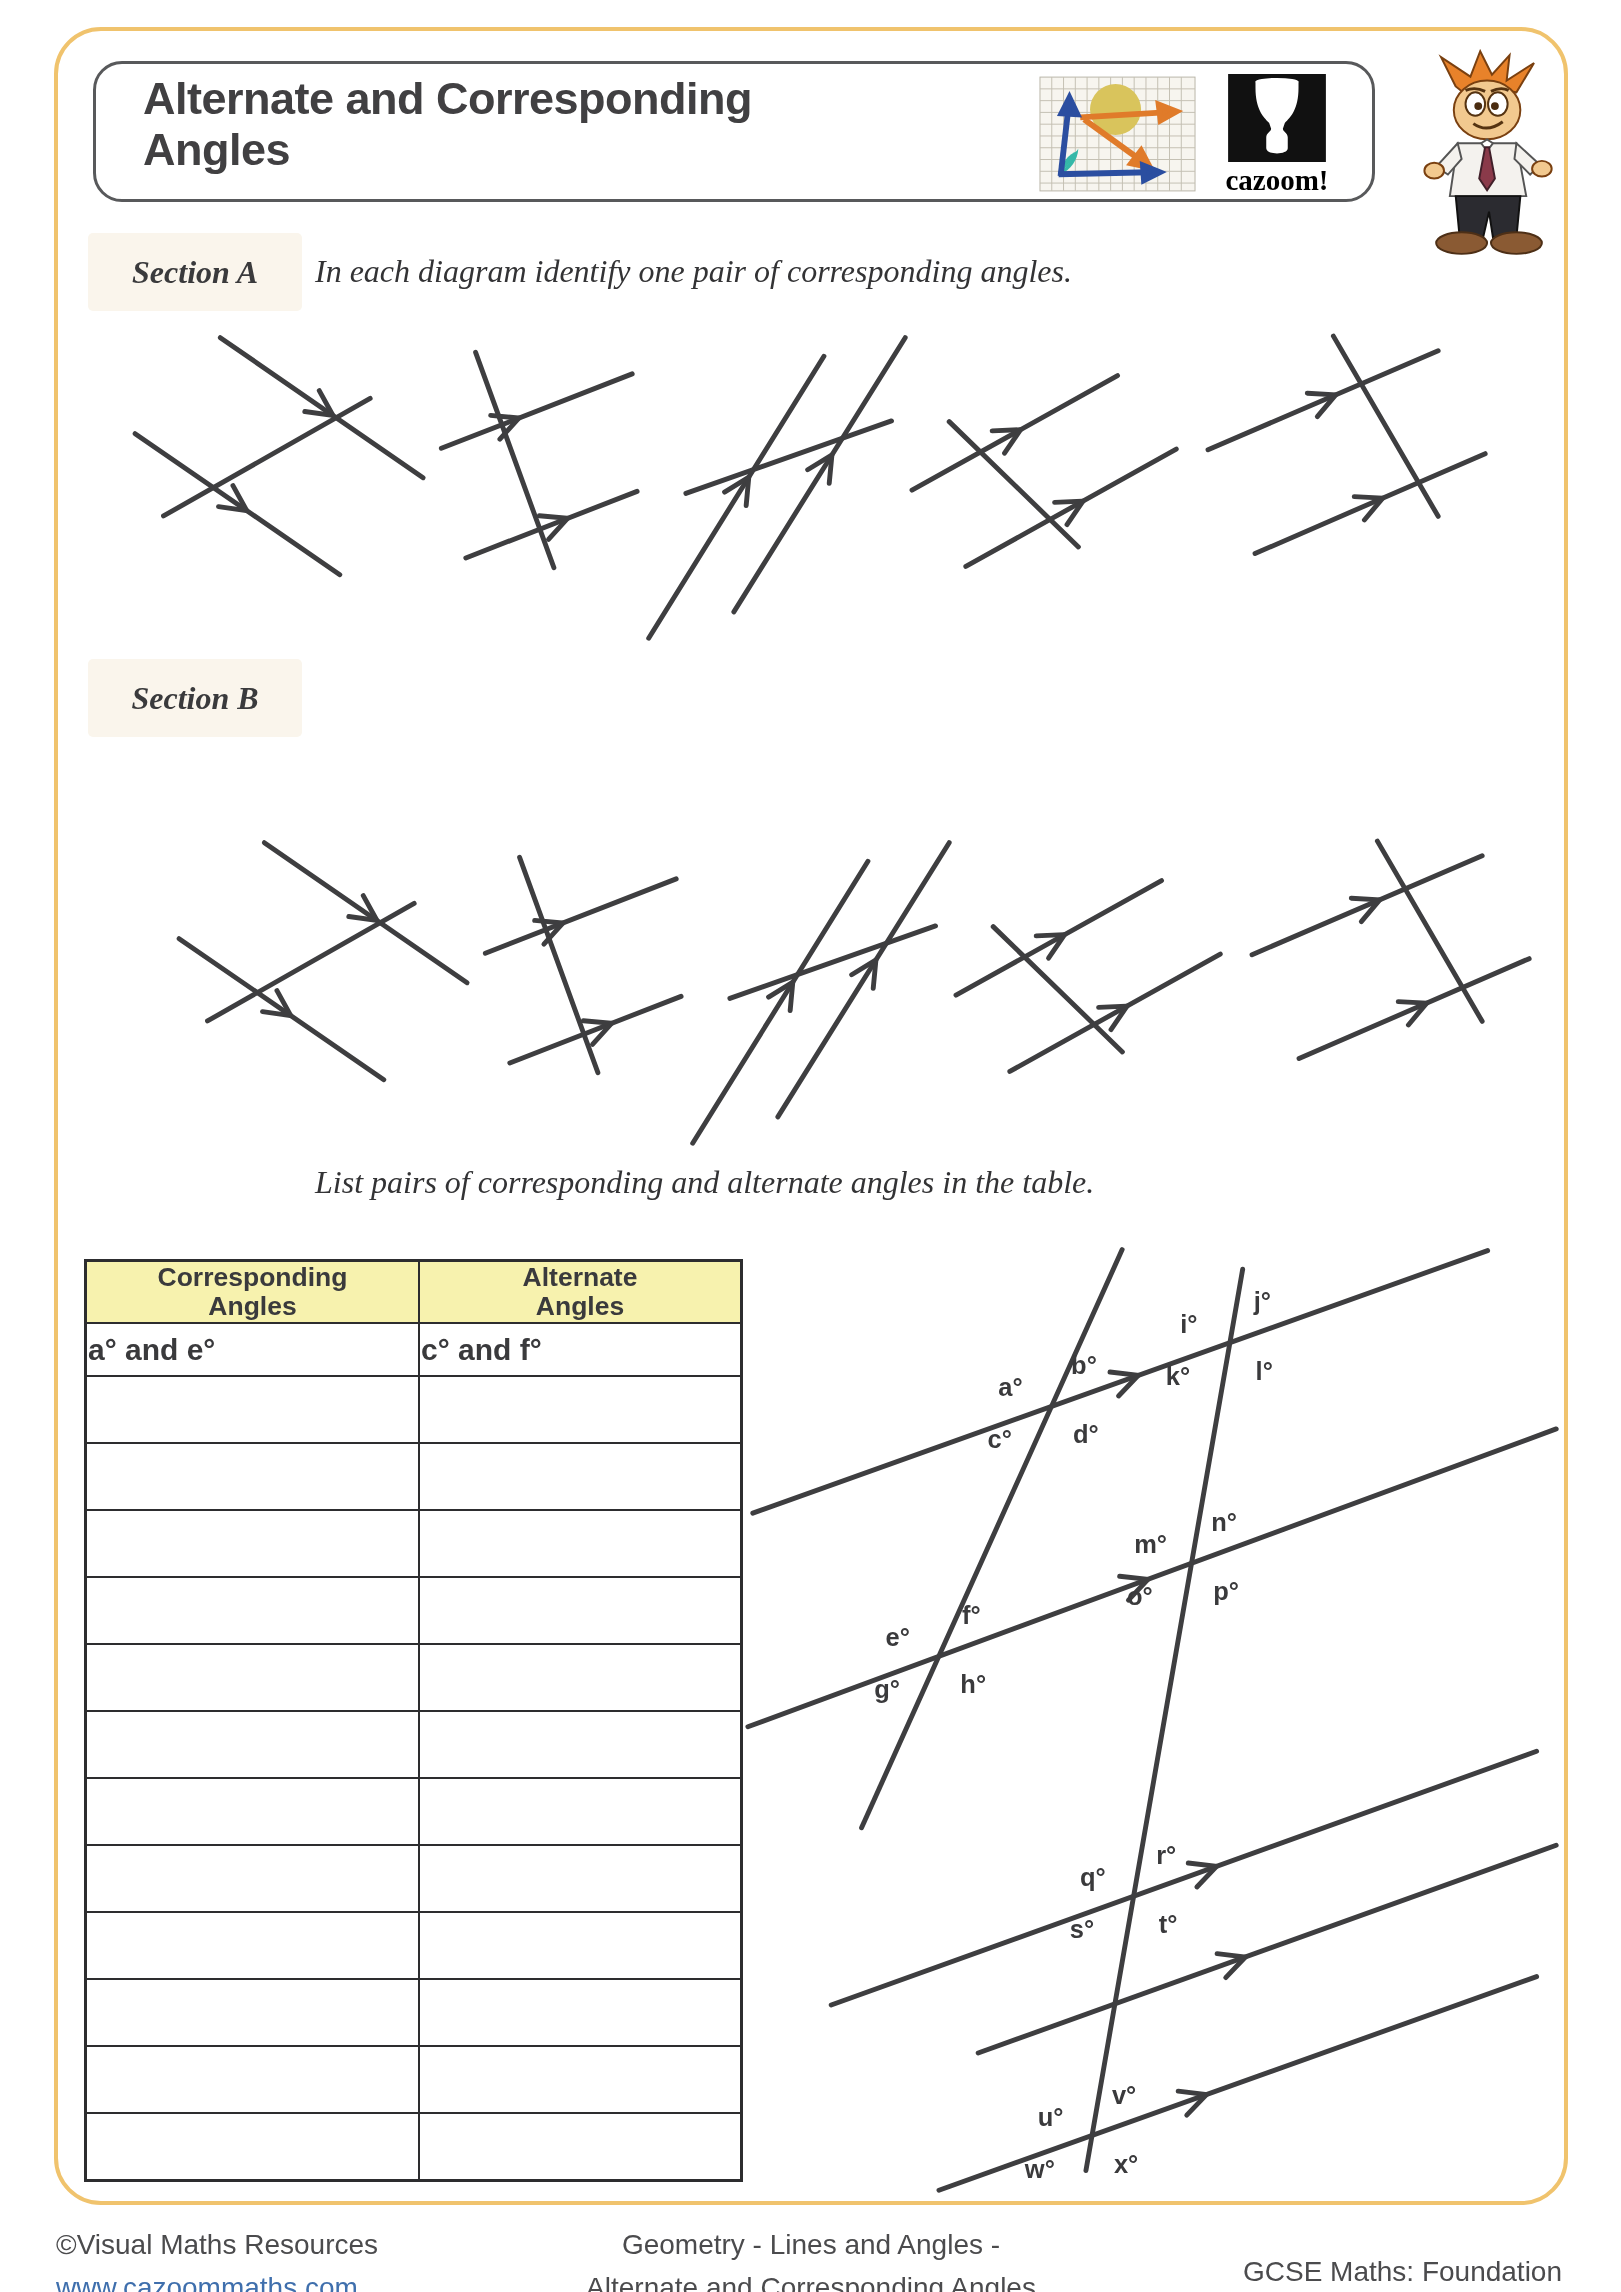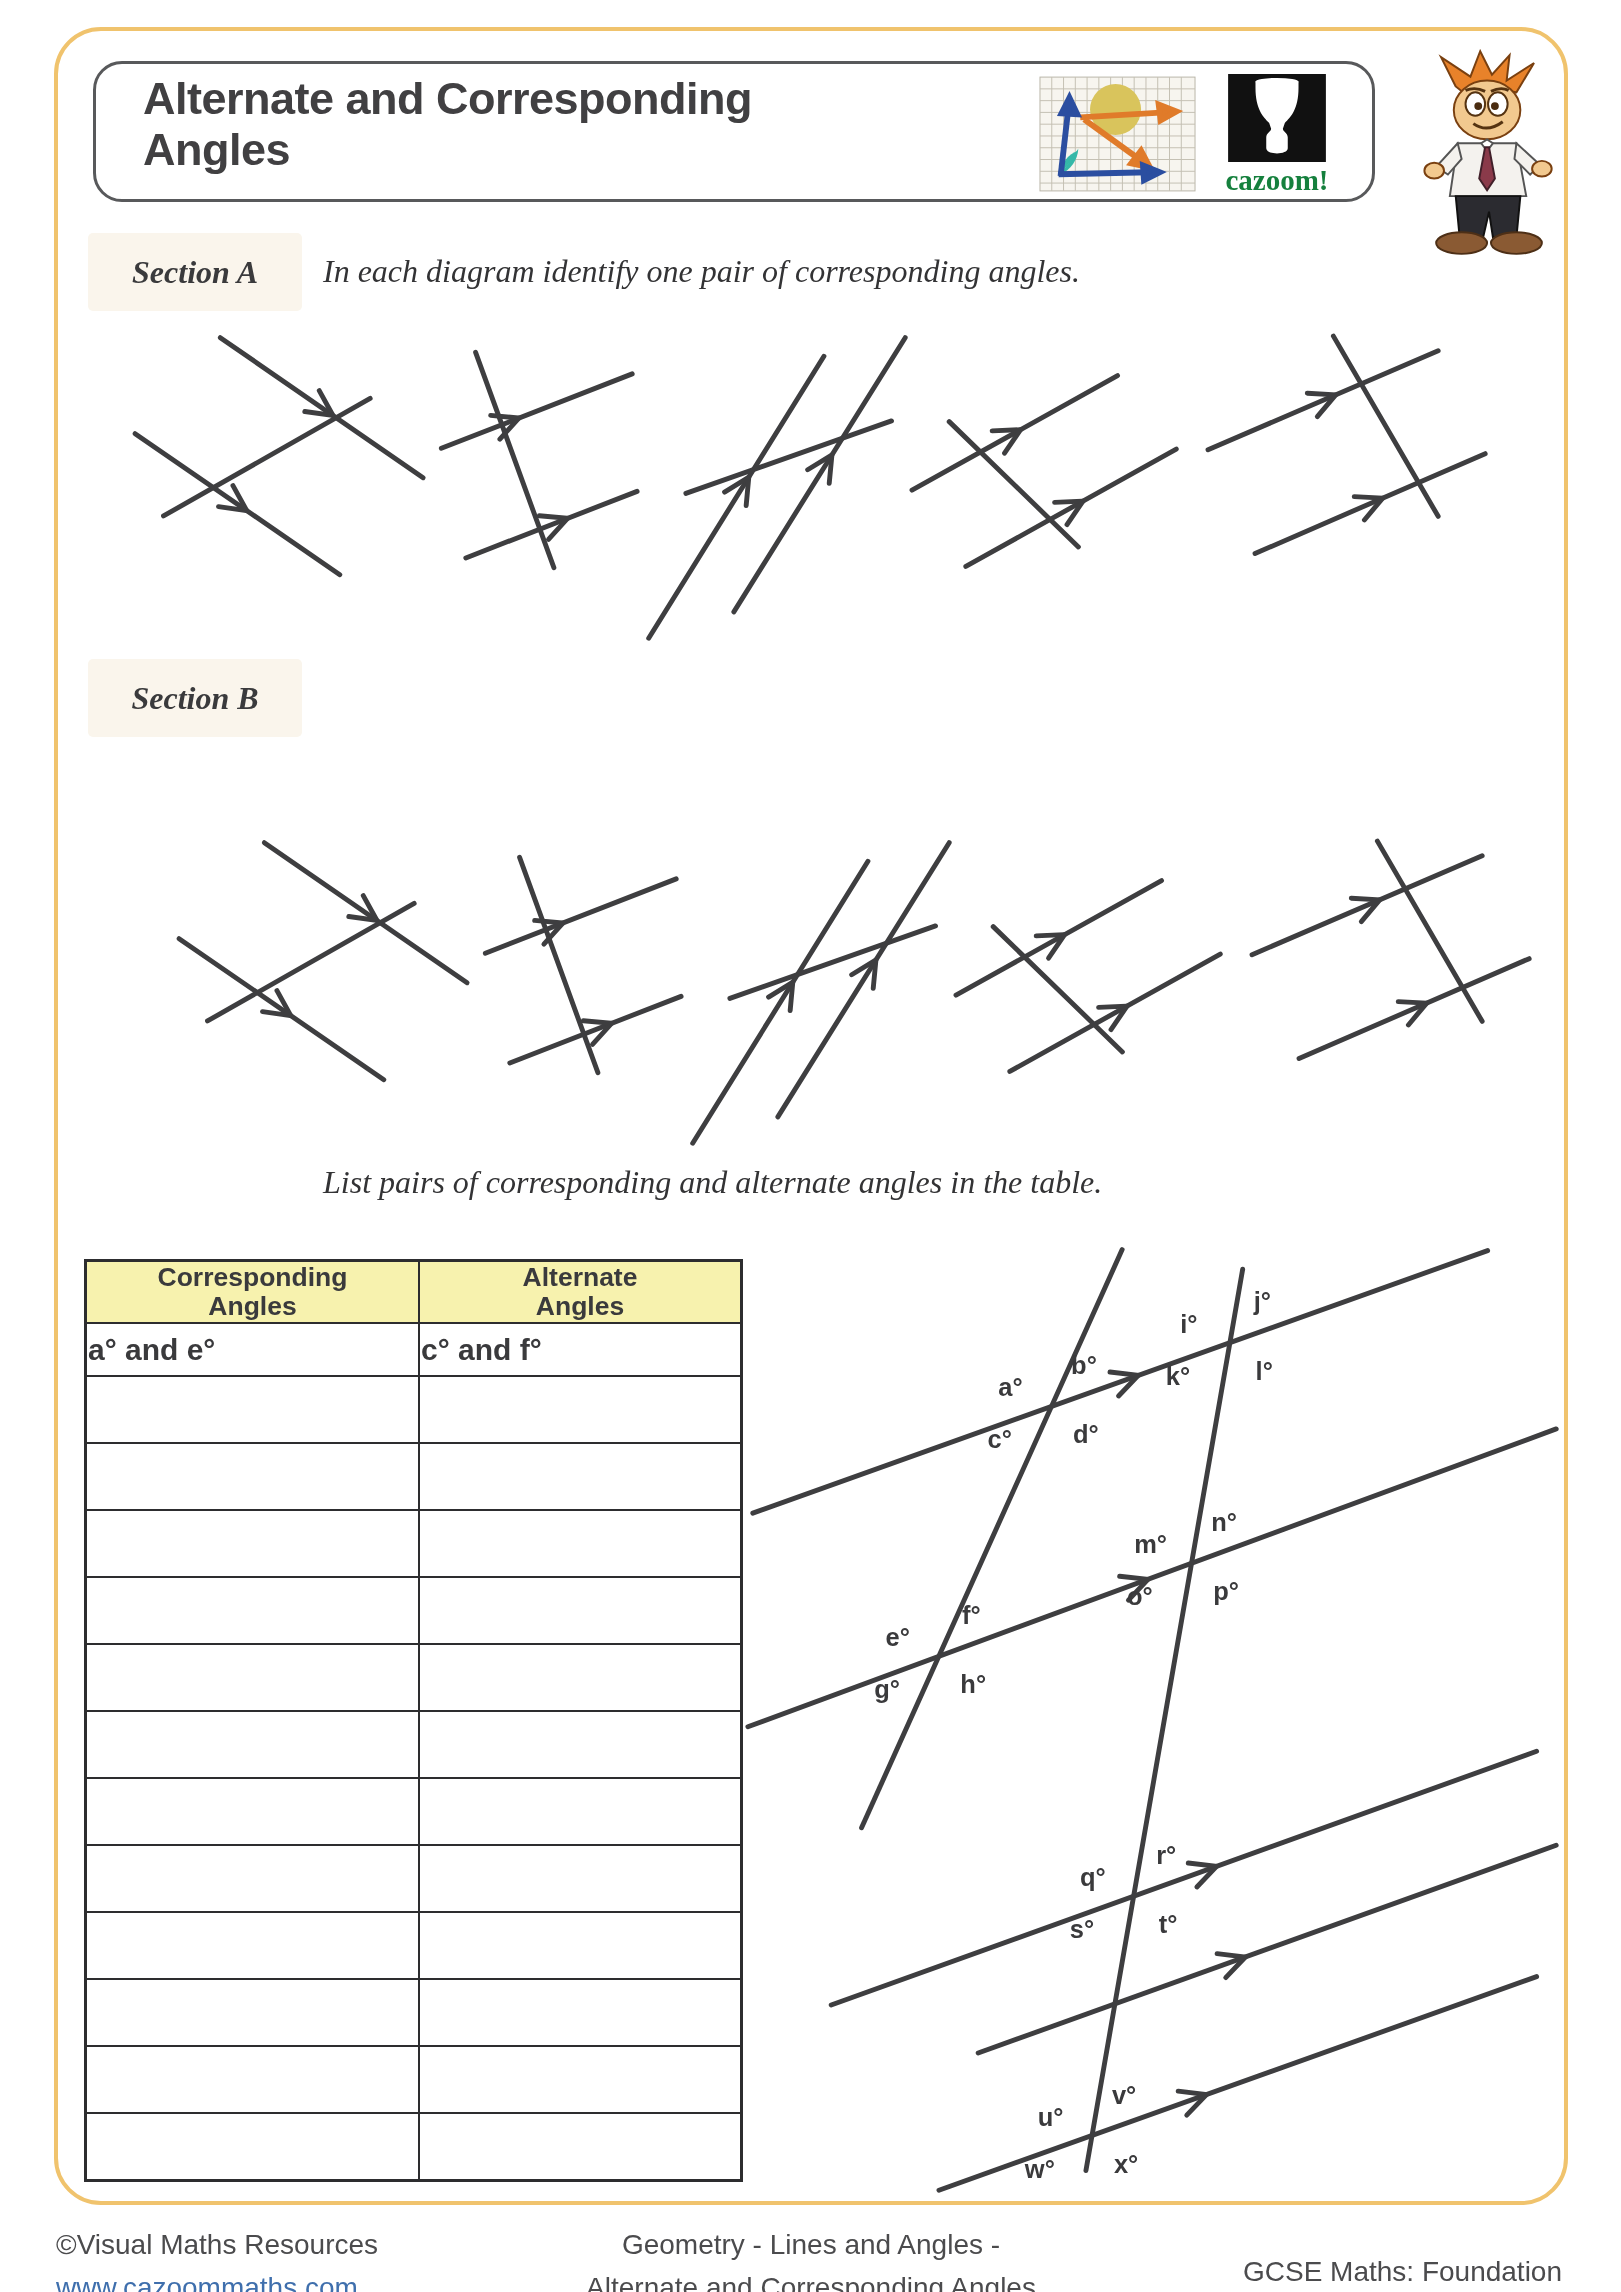--- a/index.html
+++ b/index.html
@@ -6,26 +6,26 @@
   .page{position:relative;width:1621px;height:2293px;background:#ffffff;overflow:hidden;
         font-family:"Liberation Sans",sans-serif;color:#3e3e40;}
   .page-border{position:absolute;left:54px;top:27.4px;width:1506px;height:2170px;
         border:4.9px solid #f0c36d;border-radius:47px;}
   .title-box{position:absolute;left:93px;top:61px;width:1276px;height:135px;
         border:3.9px solid #58595b;border-radius:29px;background:#ffffff;}
   .title{position:absolute;left:47px;top:9.8px;width:765px;
         font-size:45px;font-weight:bold;line-height:1.13;color:#414042;letter-spacing:-0.5px;}
   .logo-graph{position:absolute;right:176px;top:11.8px;width:157px;height:116px;}
   .cazoom-logo{position:absolute;right:37px;top:9.8px;width:116px;height:122px;text-align:center;}
-  .cazoom-logo .word{font-family:"Liberation Serif",serif;font-weight:bold;font-size:29px;color:#15803d;margin-top:-2px;}
+  .cazoom-logo .word{font-family:"Liberation Serif",serif;font-weight:bold;font-size:29px;color:#000000;margin-top:-2px;}
   .mascot{position:absolute;left:1397px;top:49px;width:186px;height:211px;}
   .pill{position:absolute;left:88px;width:214px;height:78px;background:#faf5ec;border-radius:5px;
         display:flex;align-items:center;justify-content:center;
         font-family:"Liberation Serif",serif;font-style:italic;font-weight:bold;font-size:32px;color:#3a3a3c;}
-  .instr{position:absolute;left:323px;font-family:"Liberation Serif",serif;font-style:italic;
+  .instr{position:absolute;left:315px;font-family:"Liberation Serif",serif;font-style:italic;
         font-size:32px;color:#333335;}
   svg.diagram{position:absolute;overflow:visible;}
   svg.diagram text{font-family:"Liberation Sans",sans-serif;font-weight:bold;font-size:26px;fill:#3a3a3c;}
   table.angles{position:absolute;left:84px;top:1259px;width:659px;border-collapse:collapse;
         table-layout:fixed;}
   table.angles th,table.angles td{border:2.9px solid #2d2d2f;}
   table.angles th{height:57px;background:#f7f2ae;font-size:26.5px;color:#3a3a3c;
         white-space:pre-line;line-height:1.1;font-weight:bold;}
   table.angles td.filled{height:49px;text-align:left;font-size:30px;font-weight:bold;color:#3a3a3c;}
   table.angles td.blank{height:63px;}

